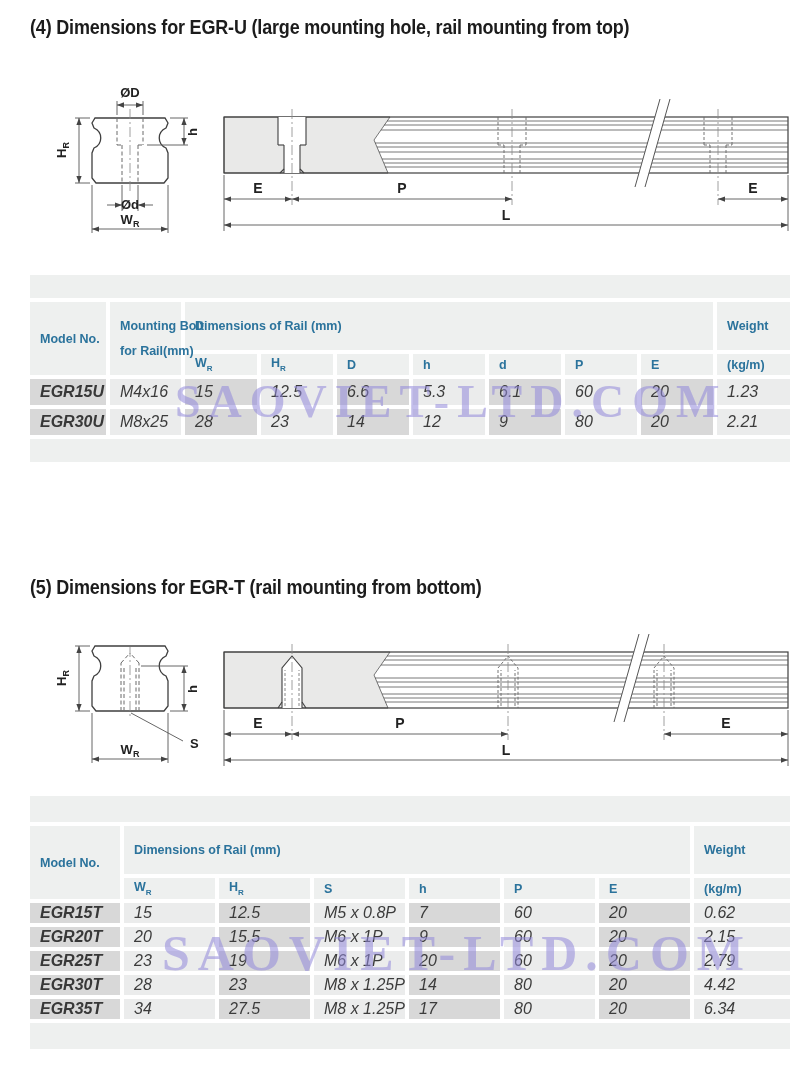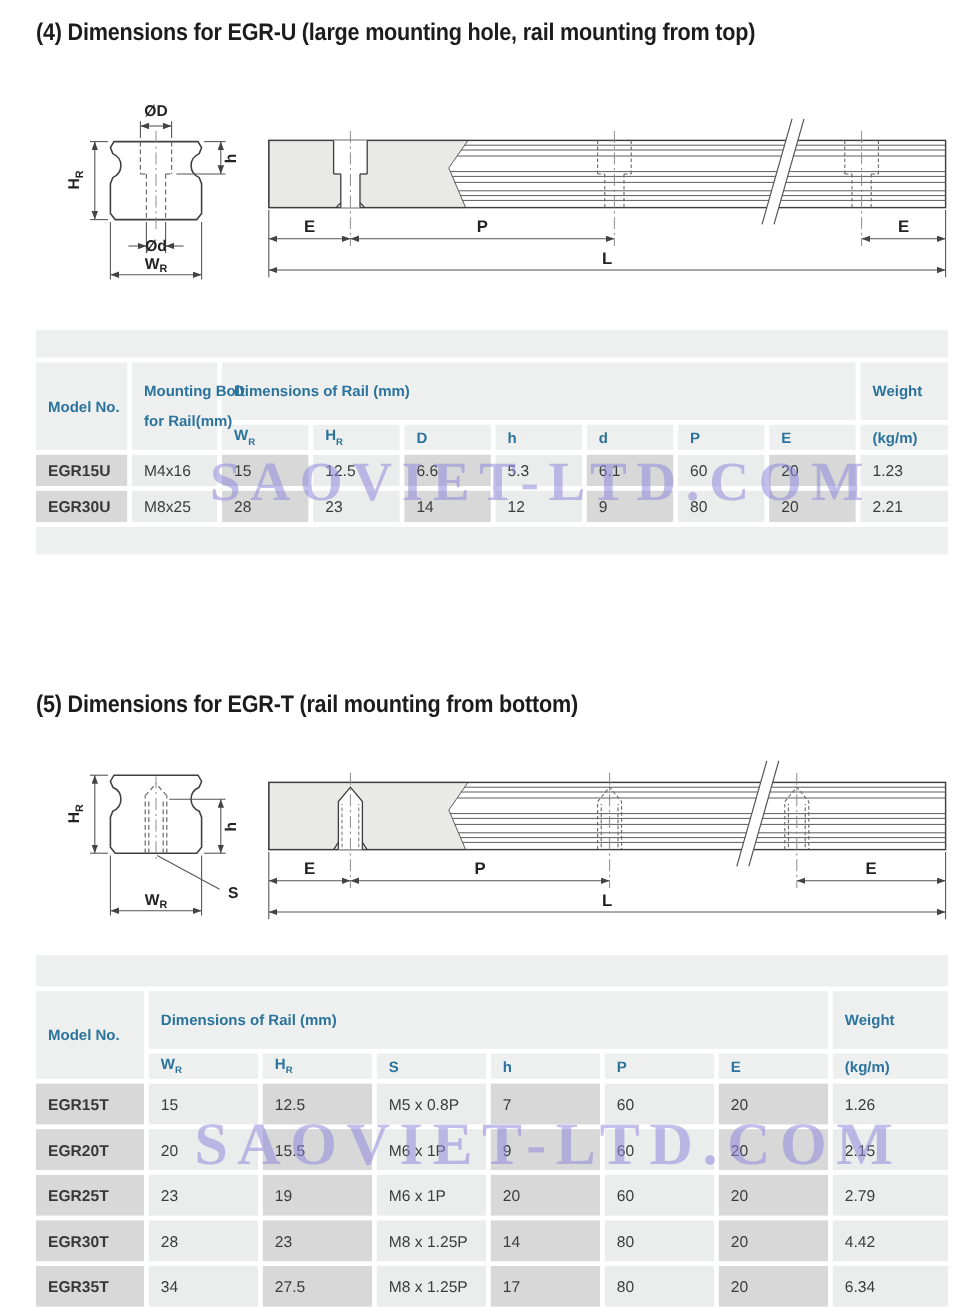--- a/index.html
+++ b/index.html
@@ -32,24 +32,24 @@
     width:768px;margin-left:-4px;
   }
   th{
     background:#eef0ef;color:#2b739c;font-size:12.5px;font-weight:700;
     text-align:left;padding:0 0 0 10px;vertical-align:middle;white-space:nowrap;
   }
   th sub{font-size:8px;}
   tr.hrow1 th{height:48px;}
   tr.hrow2 th{height:21px;}
   td{
-    font-size:13px;color:#3c3c3c;padding:0 0 0 10px;vertical-align:middle;white-space:nowrap;
+    font-size:16px;color:#3c3c3c;padding:0 0 0 10px;vertical-align:middle;white-space:nowrap;font-style:italic;
   }
   .t1 td{height:26px;}
-  .t2 td{height:34px;}
+  .t2 td{height:20px;}
   td.model{background:#d8d8d8;font-weight:700;color:#383838;}
   td.dark{background:#d8d8d8;}
   td.light{background:#ebecec;}
   .boltcell div{line-height:25px;}
   .wm{
     position:absolute;font-family:"Liberation Serif",serif;font-weight:700;
     color:rgba(146,136,219,0.55);letter-spacing:8px;pointer-events:none;z-index:5;white-space:nowrap;
   }
   #wm1{left:145px;top:100px;font-size:46px;}
   #wm2{left:132px;top:128px;font-size:50px;}
@@ -364,21 +364,21 @@
       <th>(kg/m)</th>
     </tr>
     <tr>
       <td class="model">EGR15T</td>
       <td class="light">15</td>
       <td class="dark">12.5</td>
       <td class="light">M5 x 0.8P</td>
       <td class="dark">7</td>
       <td class="light">60</td>
       <td class="dark">20</td>
-      <td class="light">1.26</td>
+      <td class="light">0.62</td>
     </tr>
     <tr>
       <td class="model">EGR20T</td>
       <td class="light">20</td>
       <td class="dark">15.5</td>
       <td class="light">M6 x 1P</td>
       <td class="dark">9</td>
       <td class="light">60</td>
       <td class="dark">20</td>
       <td class="light">2.15</td>

